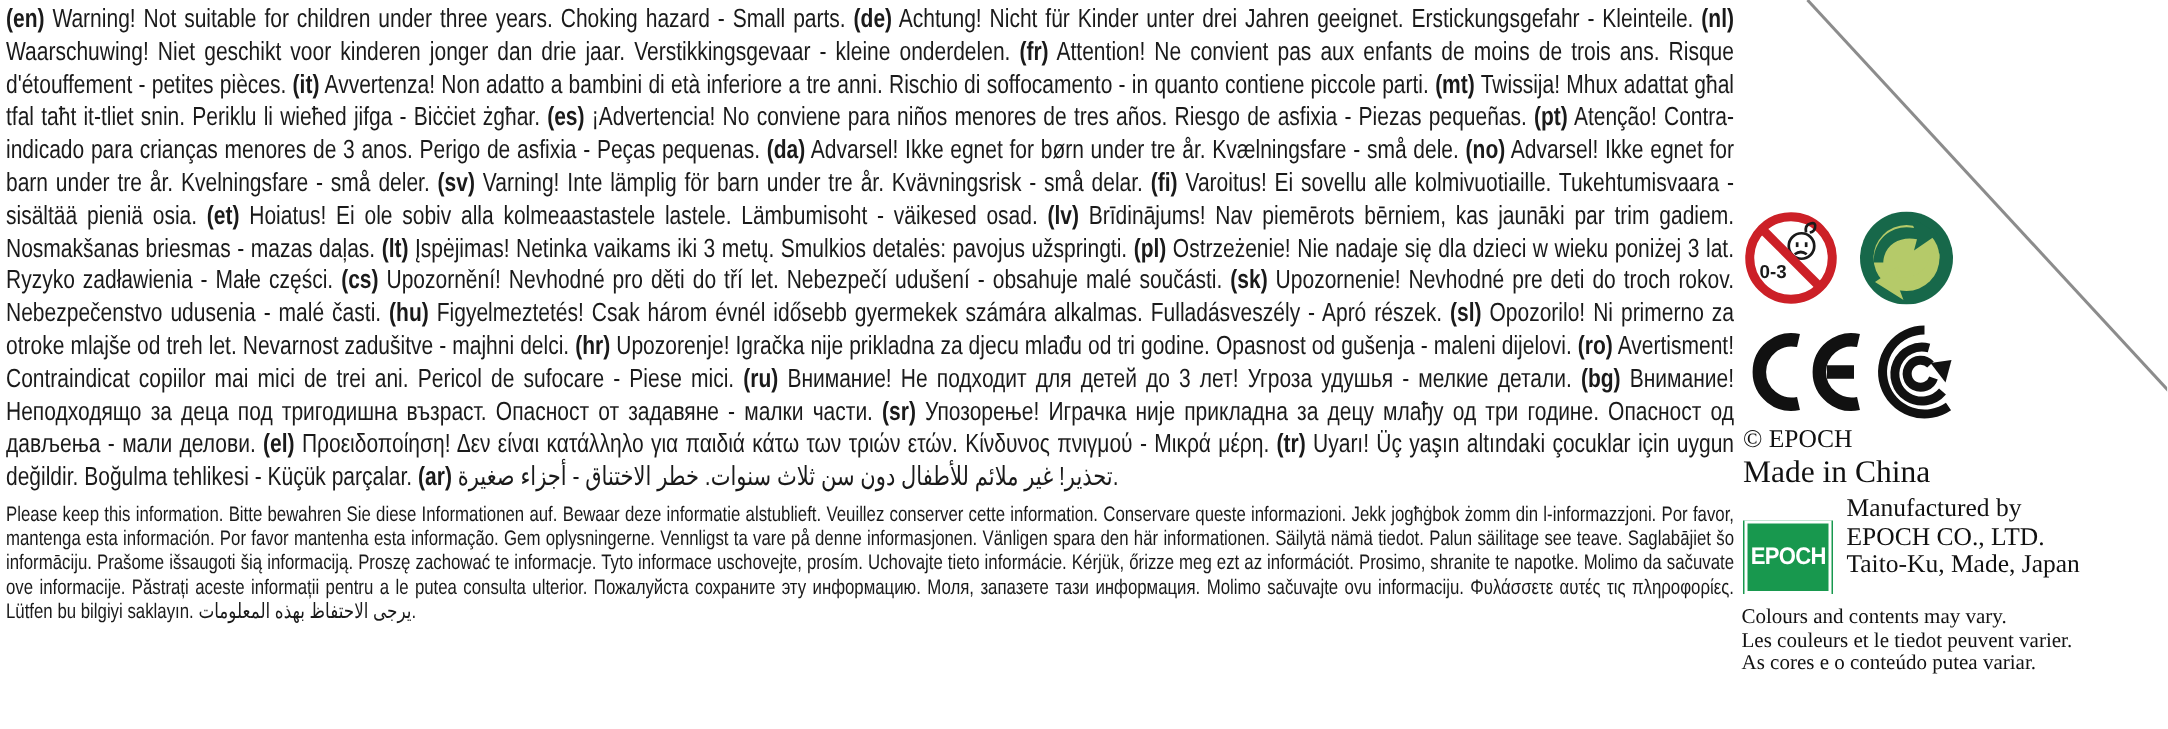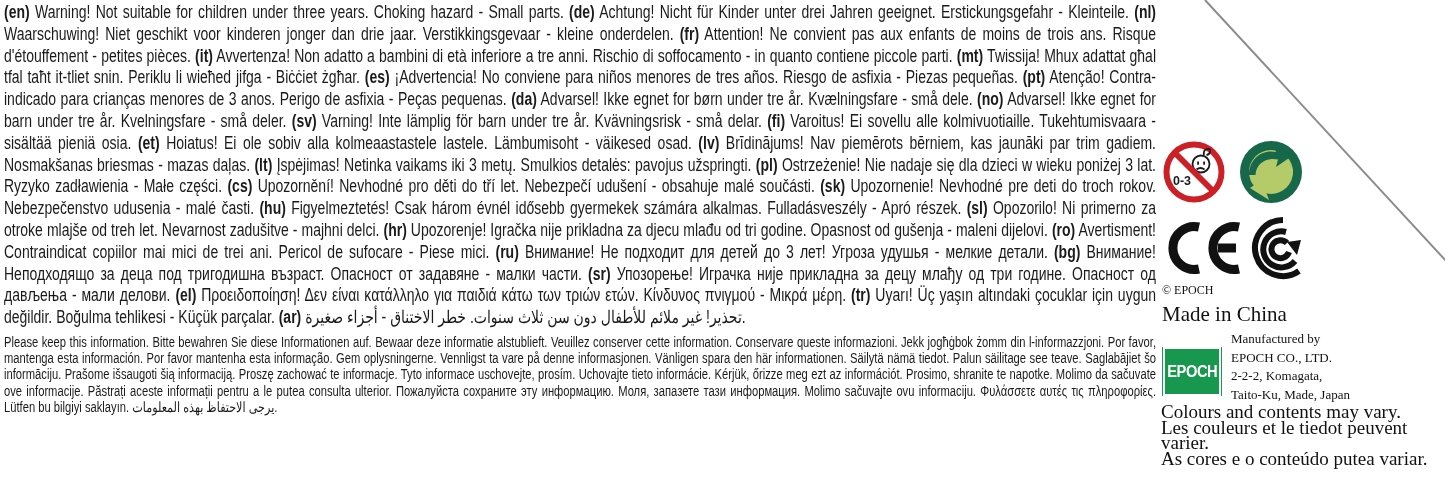--- a/index.html
+++ b/index.html
@@ -27,41 +27,41 @@
     color:#1a1a1a;
     text-align:justify;
     margin-top:5px;
   }
   .warning-p b, .keep-p b{font-weight:700;}
 
   
   .icon{position:absolute;}
   .serif{font-family:"Liberation Serif",serif;color:#111;}
 
-  .copyright-line{position:absolute;left:1162px;top:283px;font-size:12px;}
+  .copyright-line{position:absolute;left:1162px;top:283px;font-size:17px;}
   .madein-line{position:absolute;left:1162px;top:302px;font-size:21px;}
 
   .epoch-logo{
     position:absolute;left:1162px;top:347px;width:60px;height:49px;
     display:flex;align-items:center;justify-content:center;
     box-sizing:border-box;
   }
   .epoch-logo-inner{
     width:100%;height:100%;box-sizing:border-box;
     border:2px solid #ffffff;outline:2px solid transparent;
     display:flex;align-items:center;justify-content:center;
     margin:12px;
   }
   .epoch-logo-text{
     color:#ffffff;font-weight:700;font-size:16px;letter-spacing:-0.5px;
     transform:scaleX(0.92);
   }
 
-  .mfr-block{position:absolute;left:1231px;top:330px;font-size:13px;line-height:18.5px;}
-  .vary-block{position:absolute;left:1161px;top:404px;font-size:19px;line-height:15.6px;}
+  .mfr-block{position:absolute;left:1231px;top:330px;font-size:17px;line-height:18.5px;}
+  .vary-block{position:absolute;left:1161px;top:404px;font-size:14px;line-height:15.6px;}
 </style>
 </head>
 <body>
 
 <div class="sheet">
 
   <div class="textcol">
     <div class="warning-p"><b>(en)</b> Warning! Not suitable for children under three years. Choking hazard - Small parts. <b>(de)</b> Achtung! Nicht für Kinder unter drei Jahren geeignet. Erstickungsgefahr - Kleinteile. <b>(nl)</b> Waarschuwing! Niet geschikt voor kinderen jonger dan drie jaar. Verstikkingsgevaar - kleine onderdelen. <b>(fr)</b> Attention! Ne convient pas aux enfants de moins de trois ans. Risque d'étouffement - petites pièces. <b>(it)</b> Avvertenza! Non adatto a bambini di età inferiore a tre anni. Rischio di soffocamento - in quanto contiene piccole parti. <b>(mt)</b> Twissija! Mhux adattat għal tfal taħt it-tliet snin. Periklu li wieħed jifga - Biċċiet żgħar. <b>(es)</b> ¡Advertencia! No conviene para niños menores de tres años. Riesgo de asfixia - Piezas pequeñas. <b>(pt)</b> Atenção! Contra-indicado para crianças menores de 3 anos. Perigo de asfixia - Peças pequenas. <b>(da)</b> Advarsel! Ikke egnet for børn under tre år. Kvælningsfare - små dele. <b>(no)</b> Advarsel! Ikke egnet for barn under tre år. Kvelningsfare - små deler. <b>(sv)</b> Varning! Inte lämplig för barn under tre år. Kvävningsrisk - små delar. <b>(fi)</b> Varoitus! Ei sovellu alle kolmivuotiaille. Tukehtumisvaara - sisältää pieniä osia. <b>(et)</b> Hoiatus! Ei ole sobiv alla kolmeaastastele lastele. Lämbumisoht - väikesed osad. <b>(lv)</b> Brīdinājums! Nav piemērots bērniem, kas jaunāki par trim gadiem. Nosmakšanas briesmas - mazas daļas. <b>(lt)</b> Įspėjimas! Netinka vaikams iki 3 metų. Smulkios detalės: pavojus užspringti. <b>(pl)</b> Ostrzeżenie! Nie nadaje się dla dzieci w wieku poniżej 3 lat. Ryzyko zadławienia - Małe części. <b>(cs)</b> Upozornění! Nevhodné pro děti do tří let. Nebezpečí udušení - obsahuje malé součásti. <b>(sk)</b> Upozornenie! Nevhodné pre deti do troch rokov. Nebezpečenstvo udusenia - malé časti. <b>(hu)</b> Figyelmeztetés! Csak három évnél idősebb gyermekek számára alkalmas. Fulladásveszély - Apró részek. <b>(sl)</b> Opozorilo! Ni primerno za otroke mlajše od treh let. Nevarnost zadušitve - majhni delci. <b>(hr)</b> Upozorenje! Igračka nije prikladna za djecu mlađu od tri godine. Opasnost od gušenja - maleni dijelovi. <b>(ro)</b> Avertisment! Contraindicat copiilor mai mici de trei ani. Pericol de sufocare - Piese mici. <b>(ru)</b> Внимание! Не подходит для детей до 3 лет! Угроза удушья - мелкие детали. <b>(bg)</b> Внимание! Неподходящо за деца под тригодишна възраст. Опасност от задавяне - малки части. <b>(sr)</b> Упозорење! Играчка није прикладна за децу млађу од три године. Опасност од дављења - мали делови. <b>(el)</b> Προειδοποίηση! Δεν είναι κατάλληλο για παιδιά κάτω των τριών ετών. Κίνδυνος πνιγμού - Μικρά μέρη. <b>(tr)</b> Uyarı! Üç yaşın altındaki çocuklar için uygun değildir. Boğulma tehlikesi - Küçük parçalar. <b>(ar)</b> تحذير! غير ملائم للأطفال دون سن ثلاث سنوات. خطر الاختناق - أجزاء صغيرة.</div>
     <div class="keep-p">Please keep this information. Bitte bewahren Sie diese Informationen auf. Bewaar deze informatie alstublieft. Veuillez conserver cette information. Conservare queste informazioni. Jekk jogħġbok żomm din l-informazzjoni. Por favor, mantenga esta información. Por favor mantenha esta informação. Gem oplysningerne. Vennligst ta vare på denne informasjonen. Vänligen spara den här informationen. Säilytä nämä tiedot. Palun säilitage see teave. Saglabājiet šo informāciju. Prašome išsaugoti šią informaciją. Proszę zachować te informacje. Tyto informace uschovejte, prosím. Uchovajte tieto informácie. Kérjük, őrizze meg ezt az információt. Prosimo, shranite te napotke. Molimo da sačuvate ove informacije. Păstrați aceste informații pentru a le putea consulta ulterior. Пожалуйста сохраните эту информацию. Моля, запазете тази информация. Molimo sačuvajte ovu informaciju. Φυλάσσετε αυτές τις πληροφορίες. Lütfen bu bilgiyi saklayın. يرجى الاحتفاظ بهذه المعلومات.</div>
   </div>
@@ -117,21 +117,20 @@
 
   <div class="epoch-logo" style="background: rgb(24, 152, 78);">
     <div class="epoch-logo-inner">
       <span class="epoch-logo-text">EPOCH</span>
     </div>
   </div>
 
   <div class="mfr-block serif">
     <div>Manufactured by</div>
     <div>EPOCH CO., LTD.</div>
-    <div>2-2-2, Komagata,</div>
     <div>Taito-Ku, Made, Japan</div>
   </div>
 
   <div class="vary-block serif">
     <div>Colours and contents may vary.</div>
     <div>Les couleurs et le tiedot peuvent varier.</div>
     <div>As cores e o conteúdo putea variar.</div>
   </div>
 
 </div>

